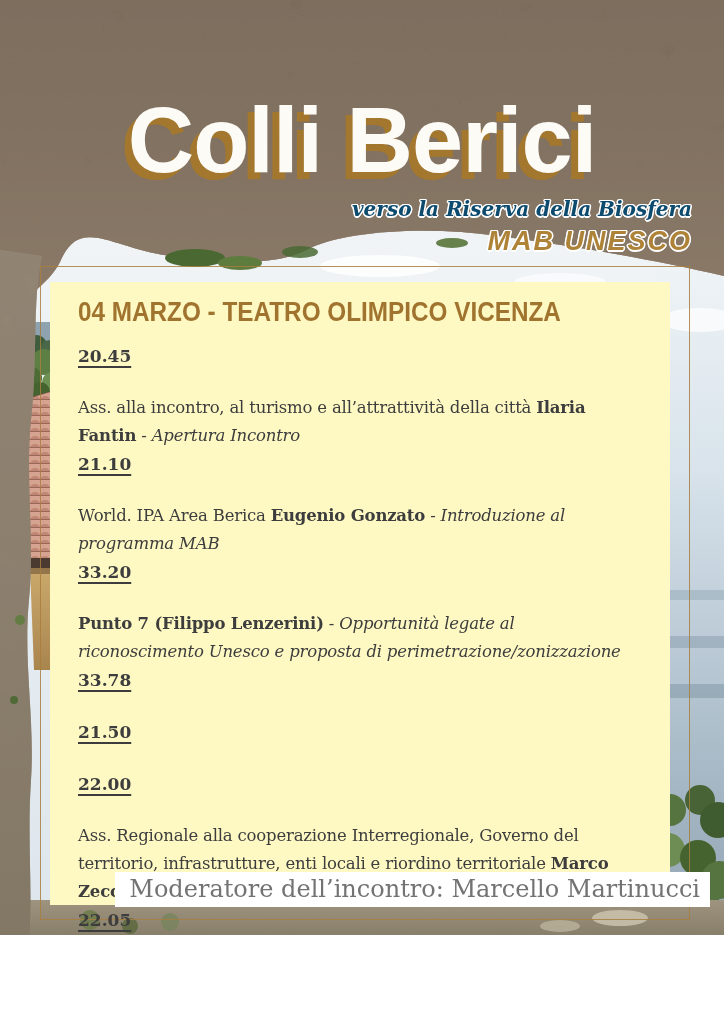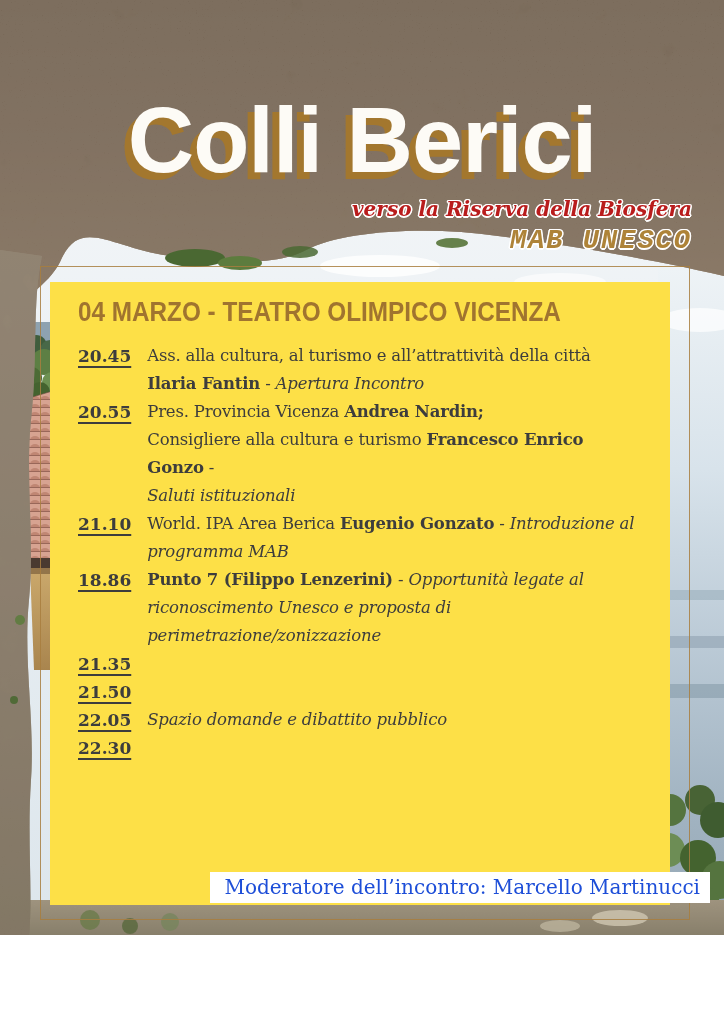--- a/index.html
+++ b/index.html
@@ -7,45 +7,45 @@
         background:#e9eef2;font-family:"DejaVu Serif",serif;}
   #bg{position:absolute;left:0;top:0;width:724px;height:1024px;display:block;}
 
   
   .title{position:absolute;left:0;top:94px;width:724px;text-align:center;
          font-family:"Liberation Sans",sans-serif;font-weight:800;font-size:92px;
          line-height:1;color:#fdfbf6;letter-spacing:-1px;
          text-shadow:-7px 7px 0 #a3772e;}
   .subtitles{position:absolute;right:32px;top:197px;text-align:right;}
   .sub1{font-family:"DejaVu Serif",serif;font-style:italic;font-weight:700;
-        font-size:20px;color:#b91c1c;line-height:1.2;
+        font-size:20px;color:#0c4a6e;line-height:1.2;
         text-shadow:-1.5px 0 0 #fff,1.5px 0 0 #fff,0 -1.5px 0 #fff,0 1.5px 0 #fff,
                     -1px -1px 0 #fff,1px 1px 0 #fff,-1px 1px 0 #fff,1px -1px 0 #fff;margin-left:26px;}
-  .sub2{font-family:Liberation Mono, monospace;font-style:italic;font-weight:800;
+  .sub2{font-family:Liberation Sans, sans-serif;font-style:italic;font-weight:800;
         font-size:27px;color:#ae8338;letter-spacing:2px;margin-top:5px;
         text-shadow:-1.5px 0 0 #fff,1.5px 0 0 #fff,0 -1.5px 0 #fff,0 1.5px 0 #fff,
                     -1px -1px 0 #fff,1px 1px 0 #fff,-1px 1px 0 #fff,1px -1px 0 #fff;}
 
   
   .frame{position:absolute;left:40px;top:266px;width:648px;height:652px;
          border:1.5px solid rgba(168,126,62,.85);}
-  .card{position:absolute;left:50px;top:282px;width:620px;height:623px;background:#fde047;
+  .card{position:absolute;left:50px;top:282px;width:620px;height:623px;background:#fef9c3;
         box-sizing:border-box;padding:13px 28px 0 28px;}
   .sched-header{font-family:"Liberation Sans",sans-serif;font-weight:800;font-size:27px;
         color:#a0742f;letter-spacing:0;transform:scaleX(.9);transform-origin:left center;
         white-space:nowrap;margin:2px 0 14px 0;}
-  .sched-row{display:flex;align-items:flex-start;}
+  .sched-row{display:flex;align-items:flex-start;flex-direction:column;}
   .sched-time{flex:0 0 52px;margin-right:16px;font-weight:700;color:#3d3d3d;
         font-size:17px;line-height:28px;text-decoration:underline;
         text-decoration-thickness:1.5px;text-underline-offset:4px;}
   .sched-text{flex:1;font-size:16.5px;line-height:28px;color:#3d3d3d;letter-spacing:-.2px;}
   .seg-bold{font-weight:700;}
   .seg-italic{font-style:italic;text-align:right;}
   .moderator{position:absolute;top:872px;right:14px;background:#fff;
-        padding:3px 10px 4px 14px;font-size:20px;color:#1d4ed8;white-space:nowrap;}
+        padding:3px 10px 4px 14px;font-size:24px;color:#737373;white-space:nowrap;}
 
   
   .footer{position:absolute;left:0;top:935px;width:724px;height:89px;background:#fff;}
 </style>
 </head>
 <body>
 
 <div id="page">
 
   <svg id="bg" viewBox="0 0 724 1024" preserveAspectRatio="none" aria-hidden="true">
@@ -170,39 +170,39 @@
     <div class="sub1">verso la Riserva della Biosfera</div>
     <div class="sub2">MAB UNESCO</div>
   </div>
 
   <div class="frame"></div>
   <div class="card">
     <div class="sched-header">04 MARZO - TEATRO OLIMPICO VICENZA</div>
     <div id="sched-list">
         <div class="sched-row">
           <span class="sched-time">20.45</span>
-          <span class="sched-text"><span class="seg-regular">Ass. alla cultura, al turismo e all’attrattività della città </span><span class="seg-bold">Ilaria Fantin</span><span class="seg-regular"> - </span><span class="seg-italic">Apertura Incontro</span></span>
-        </div>
-        <div class="sched-row">
-          <span class="sched-time">20.55</span>
-          <span class="sched-text"><span class="seg-regular">Pres. Provincia Vicenza </span><span class="seg-bold">Andrea Nardin;</span><br><span class="seg-regular">Consigliere alla cultura e turismo </span><span class="seg-bold">Francesco Enrico Gonzo</span><span class="seg-regular"> - </span><br><span class="seg-italic">Saluti istituzionali</span></span>
+          <span class="sched-text"><span class="seg-regular">Ass. alla incontro, al turismo e all’attrattività della città </span><span class="seg-bold">Ilaria Fantin</span><span class="seg-regular"> - </span><span class="seg-italic">Apertura Incontro</span></span>
         </div>
         <div class="sched-row">
           <span class="sched-time">21.10</span>
           <span class="sched-text"><span class="seg-regular">World. IPA Area Berica </span><span class="seg-bold">Eugenio Gonzato</span><span class="seg-regular"> - </span><span class="seg-italic">Introduzione al programma MAB</span></span>
         </div>
         <div class="sched-row">
-          <span class="sched-time">18.86</span>
+          <span class="sched-time">33.20</span>
           <span class="sched-text"><span class="seg-bold">Punto 7 (Filippo Lenzerini)</span><span class="seg-regular"> - </span><span class="seg-italic">Opportunità legate al riconoscimento Unesco e proposta di perimetrazione/zonizzazione</span></span>
         </div>
         <div class="sched-row">
-          <span class="sched-time">21.35</span>
+          <span class="sched-time">33.78</span>
         </div>
         <div class="sched-row">
           <span class="sched-time">21.50</span>
+        </div>
+        <div class="sched-row">
+          <span class="sched-time">22.00</span>
+          <span class="sched-text"><span class="seg-regular">Ass. Regionale alla cooperazione Interregionale, Governo del territorio, infrastrutture, enti locali e riordino territoriale </span><span class="seg-bold">Marco Zecchinato</span><span class="seg-regular"> - </span><span class="seg-italic">Chiusura incontro</span></span>
         </div>
         <div class="sched-row">
           <span class="sched-time">22.05</span>
           <span class="sched-text"><span class="seg-italic">Spazio domande e dibattito pubblico</span></span>
         </div>
         <div class="sched-row">
           <span class="sched-time">22.30</span>
         </div>
       </div>
   </div>

